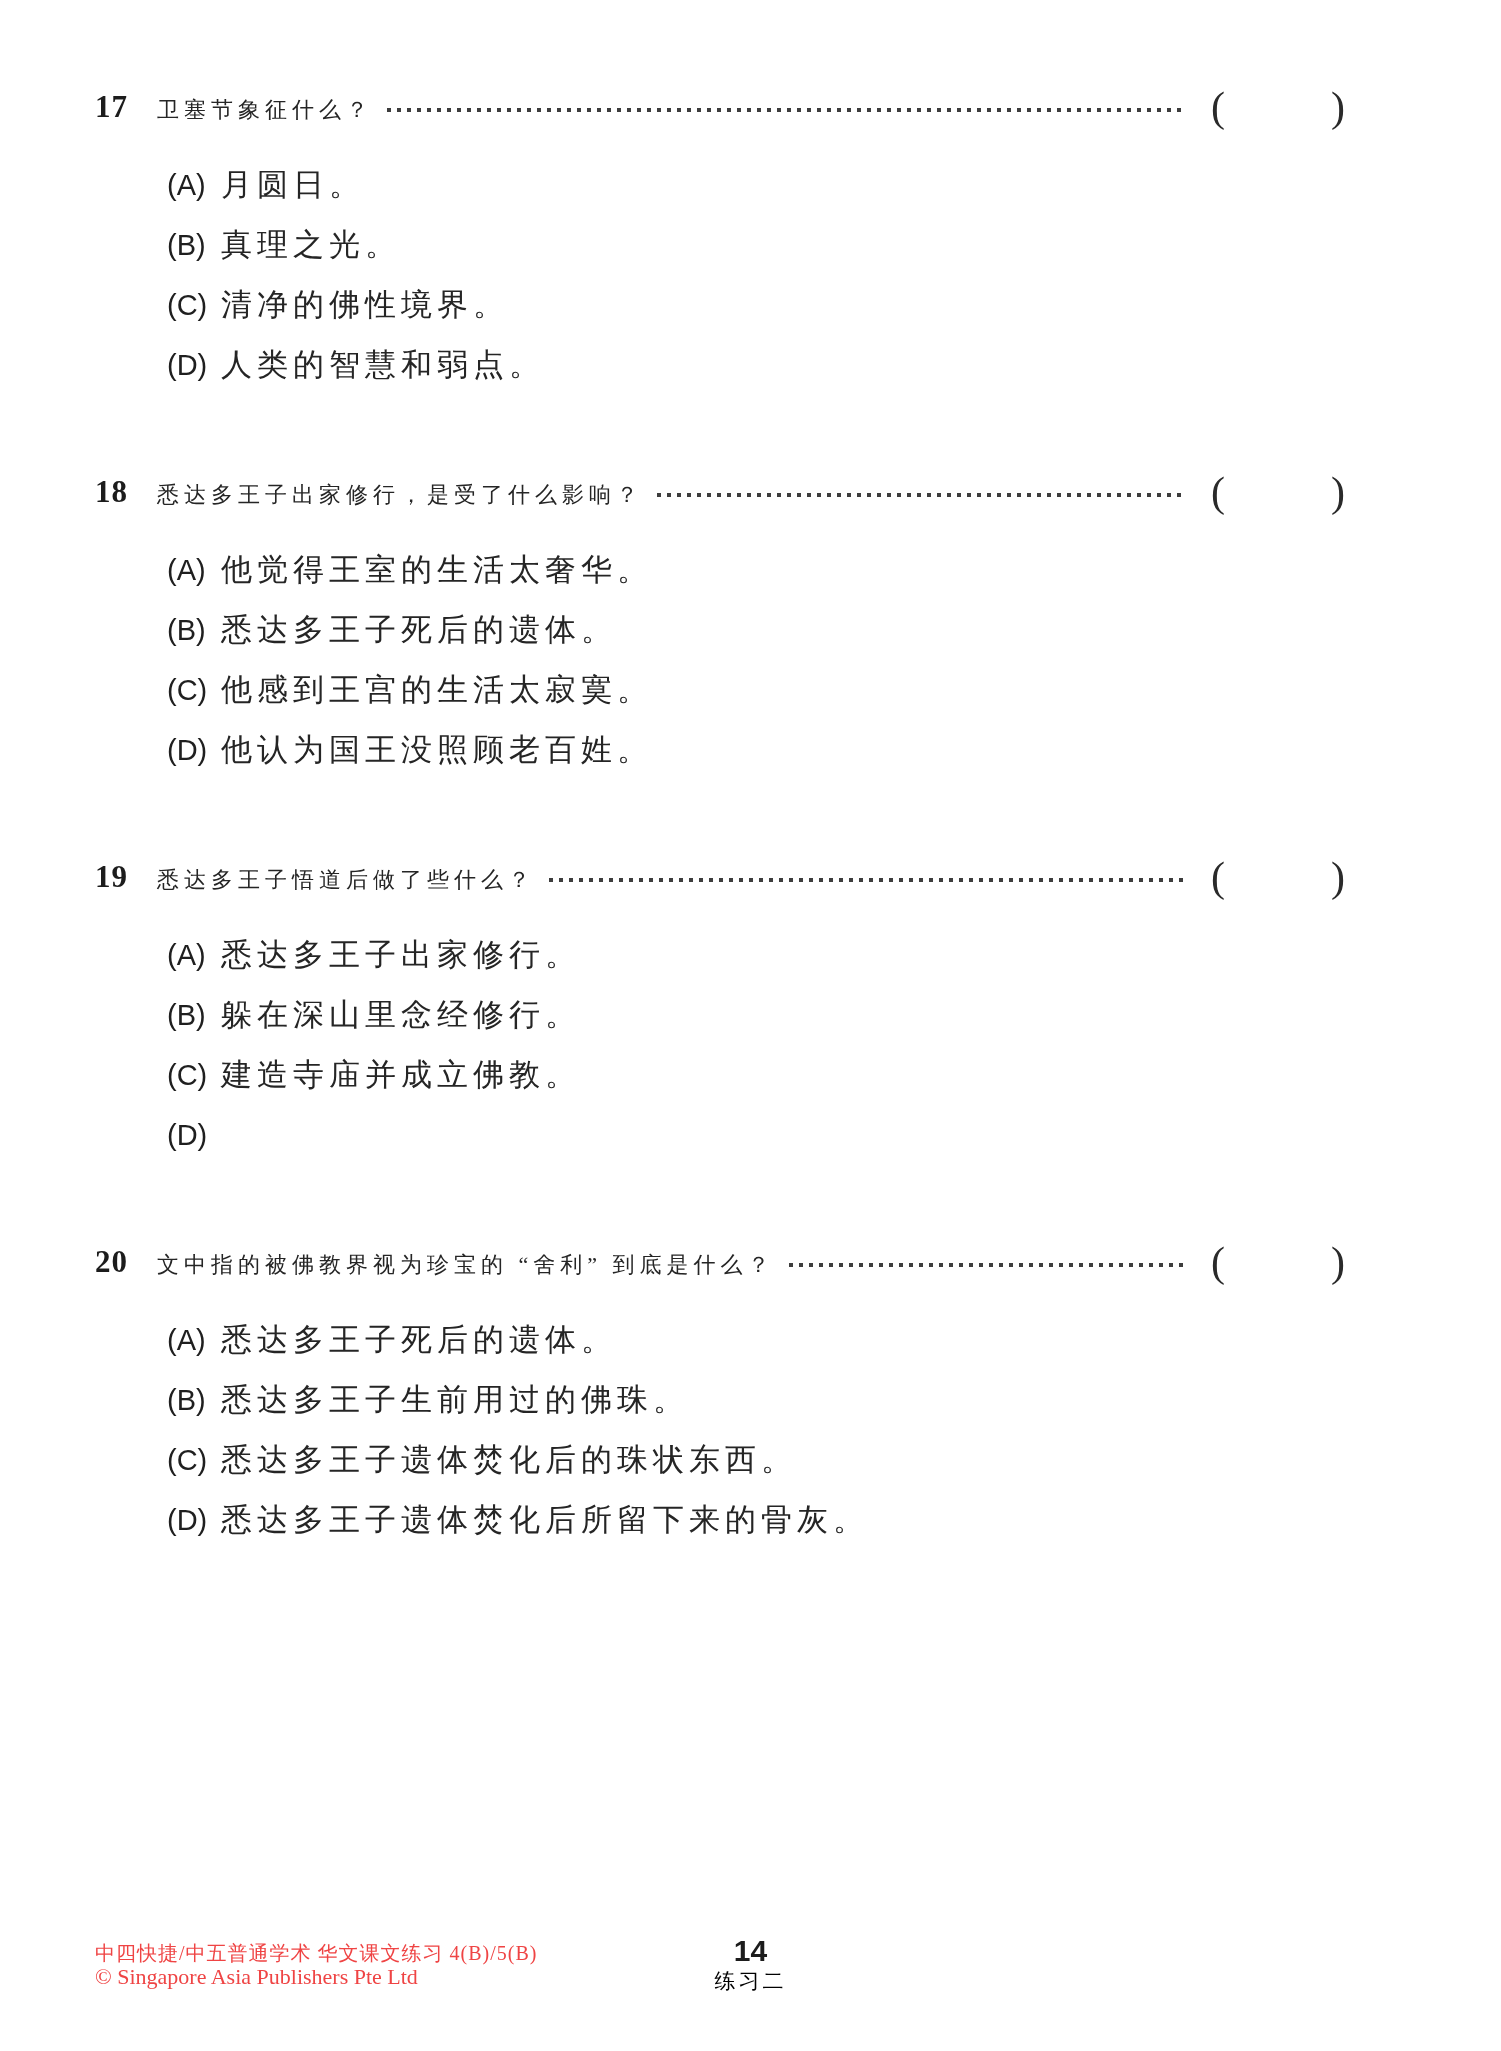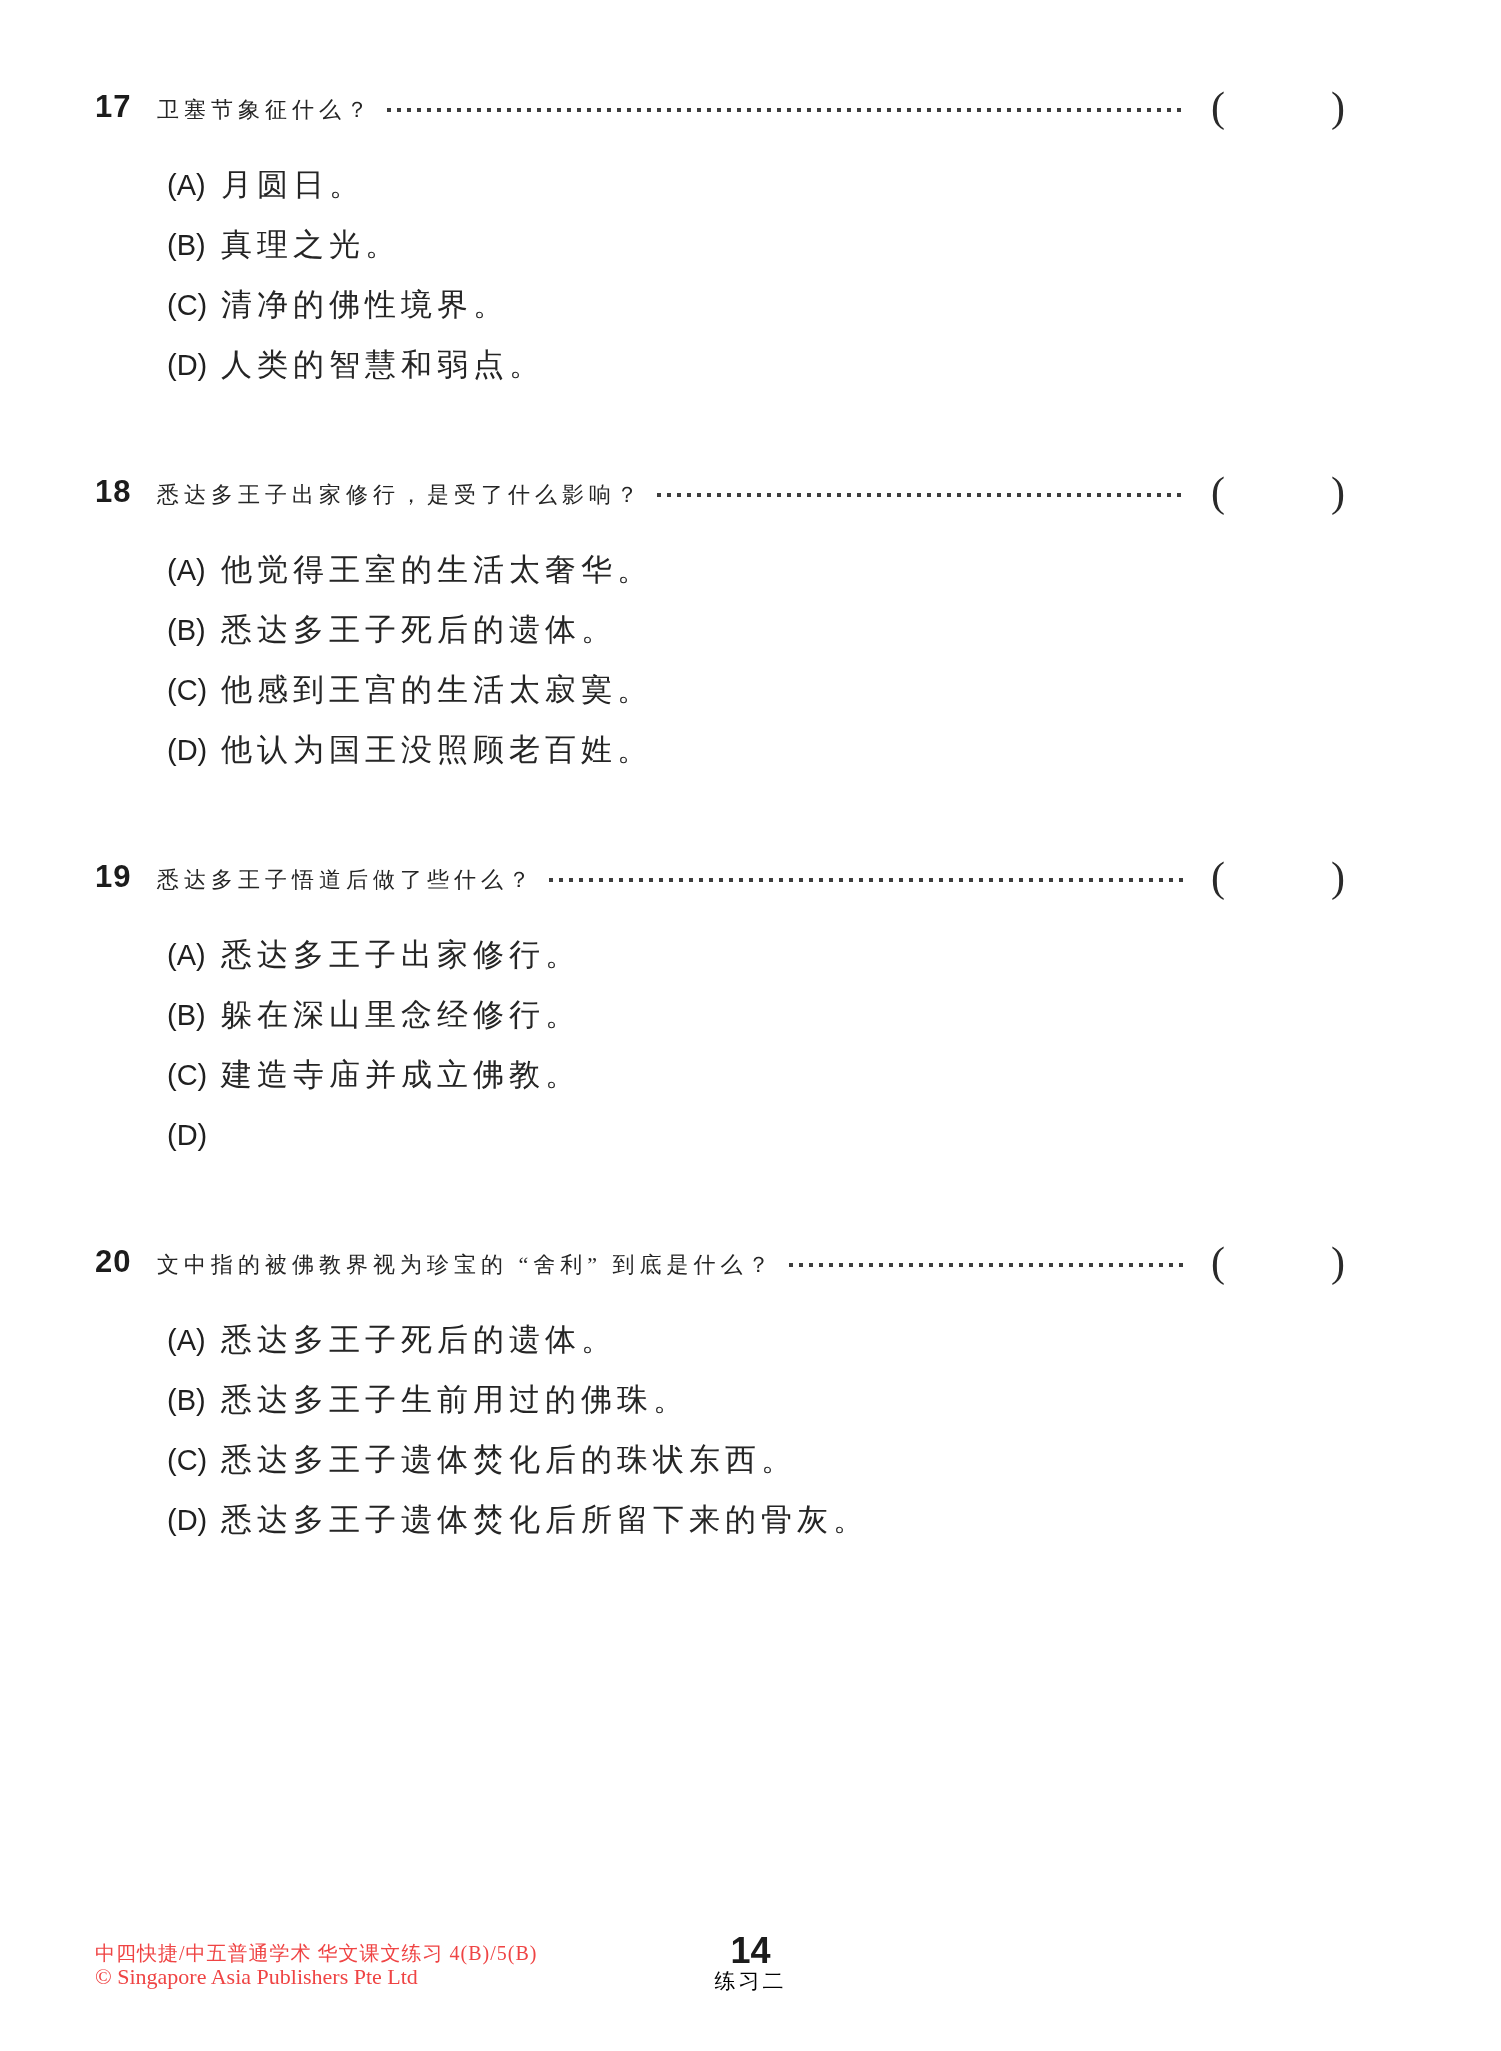--- a/index.html
+++ b/index.html
@@ -18,21 +18,21 @@
   }
   .question { margin-bottom: 70px; }
   .q-line {
     display: flex;
     align-items: baseline;
     line-height: 46px;
   }
   .q-num {
     flex: none;
     width: 62px;
-    font-family: Liberation Sans, sans-serif;
+    font-family: Liberation Serif, serif;
     font-weight: 700;
     font-size: 31px;
     letter-spacing: 1px;
     color: #1c1c1c;
   }
   .q-text {
     font-size: 22px;
     letter-spacing: 5px;
     white-space: nowrap;
     color: #252525;
@@ -96,21 +96,21 @@
   .footer-center {
     position: absolute;
     left: 50%;
     transform: translateX(-50%);
     bottom: 56px;
     text-align: center;
   }
   .page-num {
     font-family: "Liberation Sans", "DejaVu Sans", sans-serif;
     font-weight: 700;
-    font-size: 36px;
+    font-size: 30px;
     color: #1c1c1c;
     line-height: 28px;
     text-align: center;
   }
   .page-sub {
     font-size: 21px;
     letter-spacing: 3px;
     color: #000000;
     margin-top: 2px;
   }

